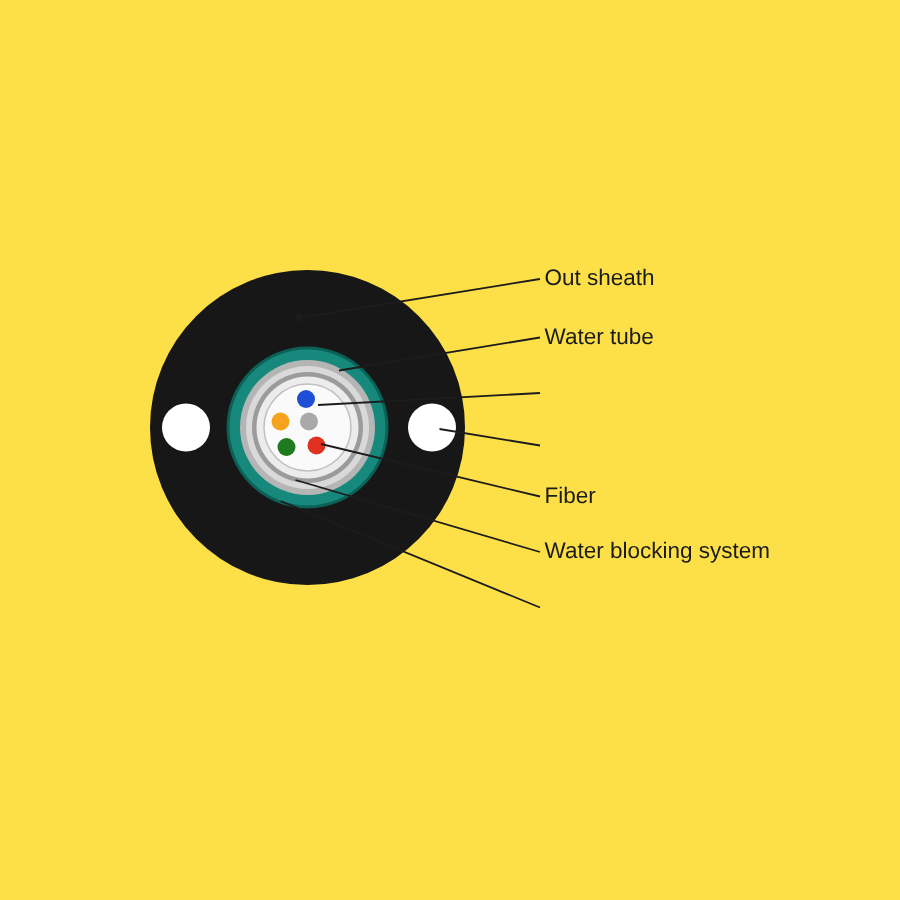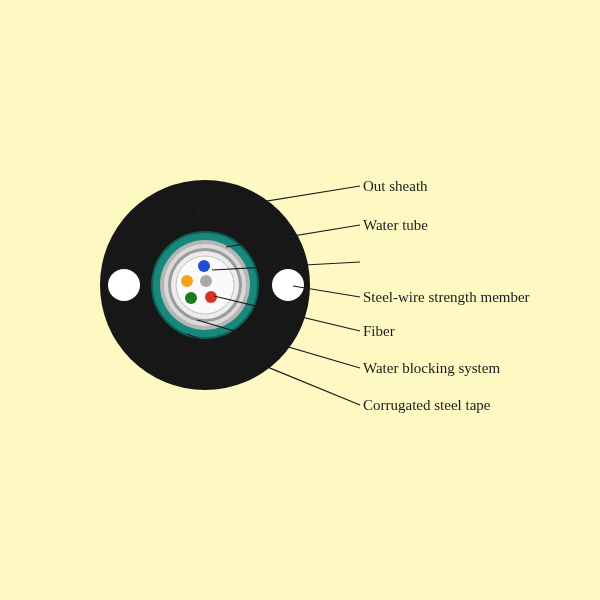--- a/index.html
+++ b/index.html
@@ -1,20 +1,20 @@
 <!DOCTYPE html>
 <html><head>
 <meta charset="utf-8">
 <style>
   html,body{margin:0;padding:0;background:#ffffff;}
   .canvas{
     position:relative;
     width:600px;height:600px;
-    background:#fef9c3;
-    font-family:Liberation Serif, serif;
+    background:#fde047;
+    font-family:Liberation Sans, sans-serif;
     overflow:hidden;
   }
   .diagram-svg{position:absolute;left:0;top:0;}
   .label{
     position:absolute;
     transform:translateY(-50%);
     font-size:15px;
     line-height:1.2;
     color:#1b1b1b;
     white-space:nowrap;
@@ -61,21 +61,19 @@
     <line x1="360" y1="368" x2="197" y2="320" stroke-width="1.2" stroke="#1c1c1c"></line>
 
     <line x1="360" y1="405" x2="187" y2="334" stroke-width="1.2" stroke="#1c1c1c"></line>
   </svg>
 
   <div class="label" style="left:363px;top:186px">Out sheath</div>
 
   <div class="label" style="left:363px;top:225px">Water tube</div>
 
 
-  <div class="label" style="left:363px;top:297px">Steel-wire strength member</div>
 
   <div class="label" style="left:363px;top:331px">Fiber</div>
 
   <div class="label" style="left:363px;top:368px">Water blocking system</div>
 
-  <div class="label" style="left:363px;top:405px">Corrugated steel tape</div>
 
 </div>
 
 </body></html>

